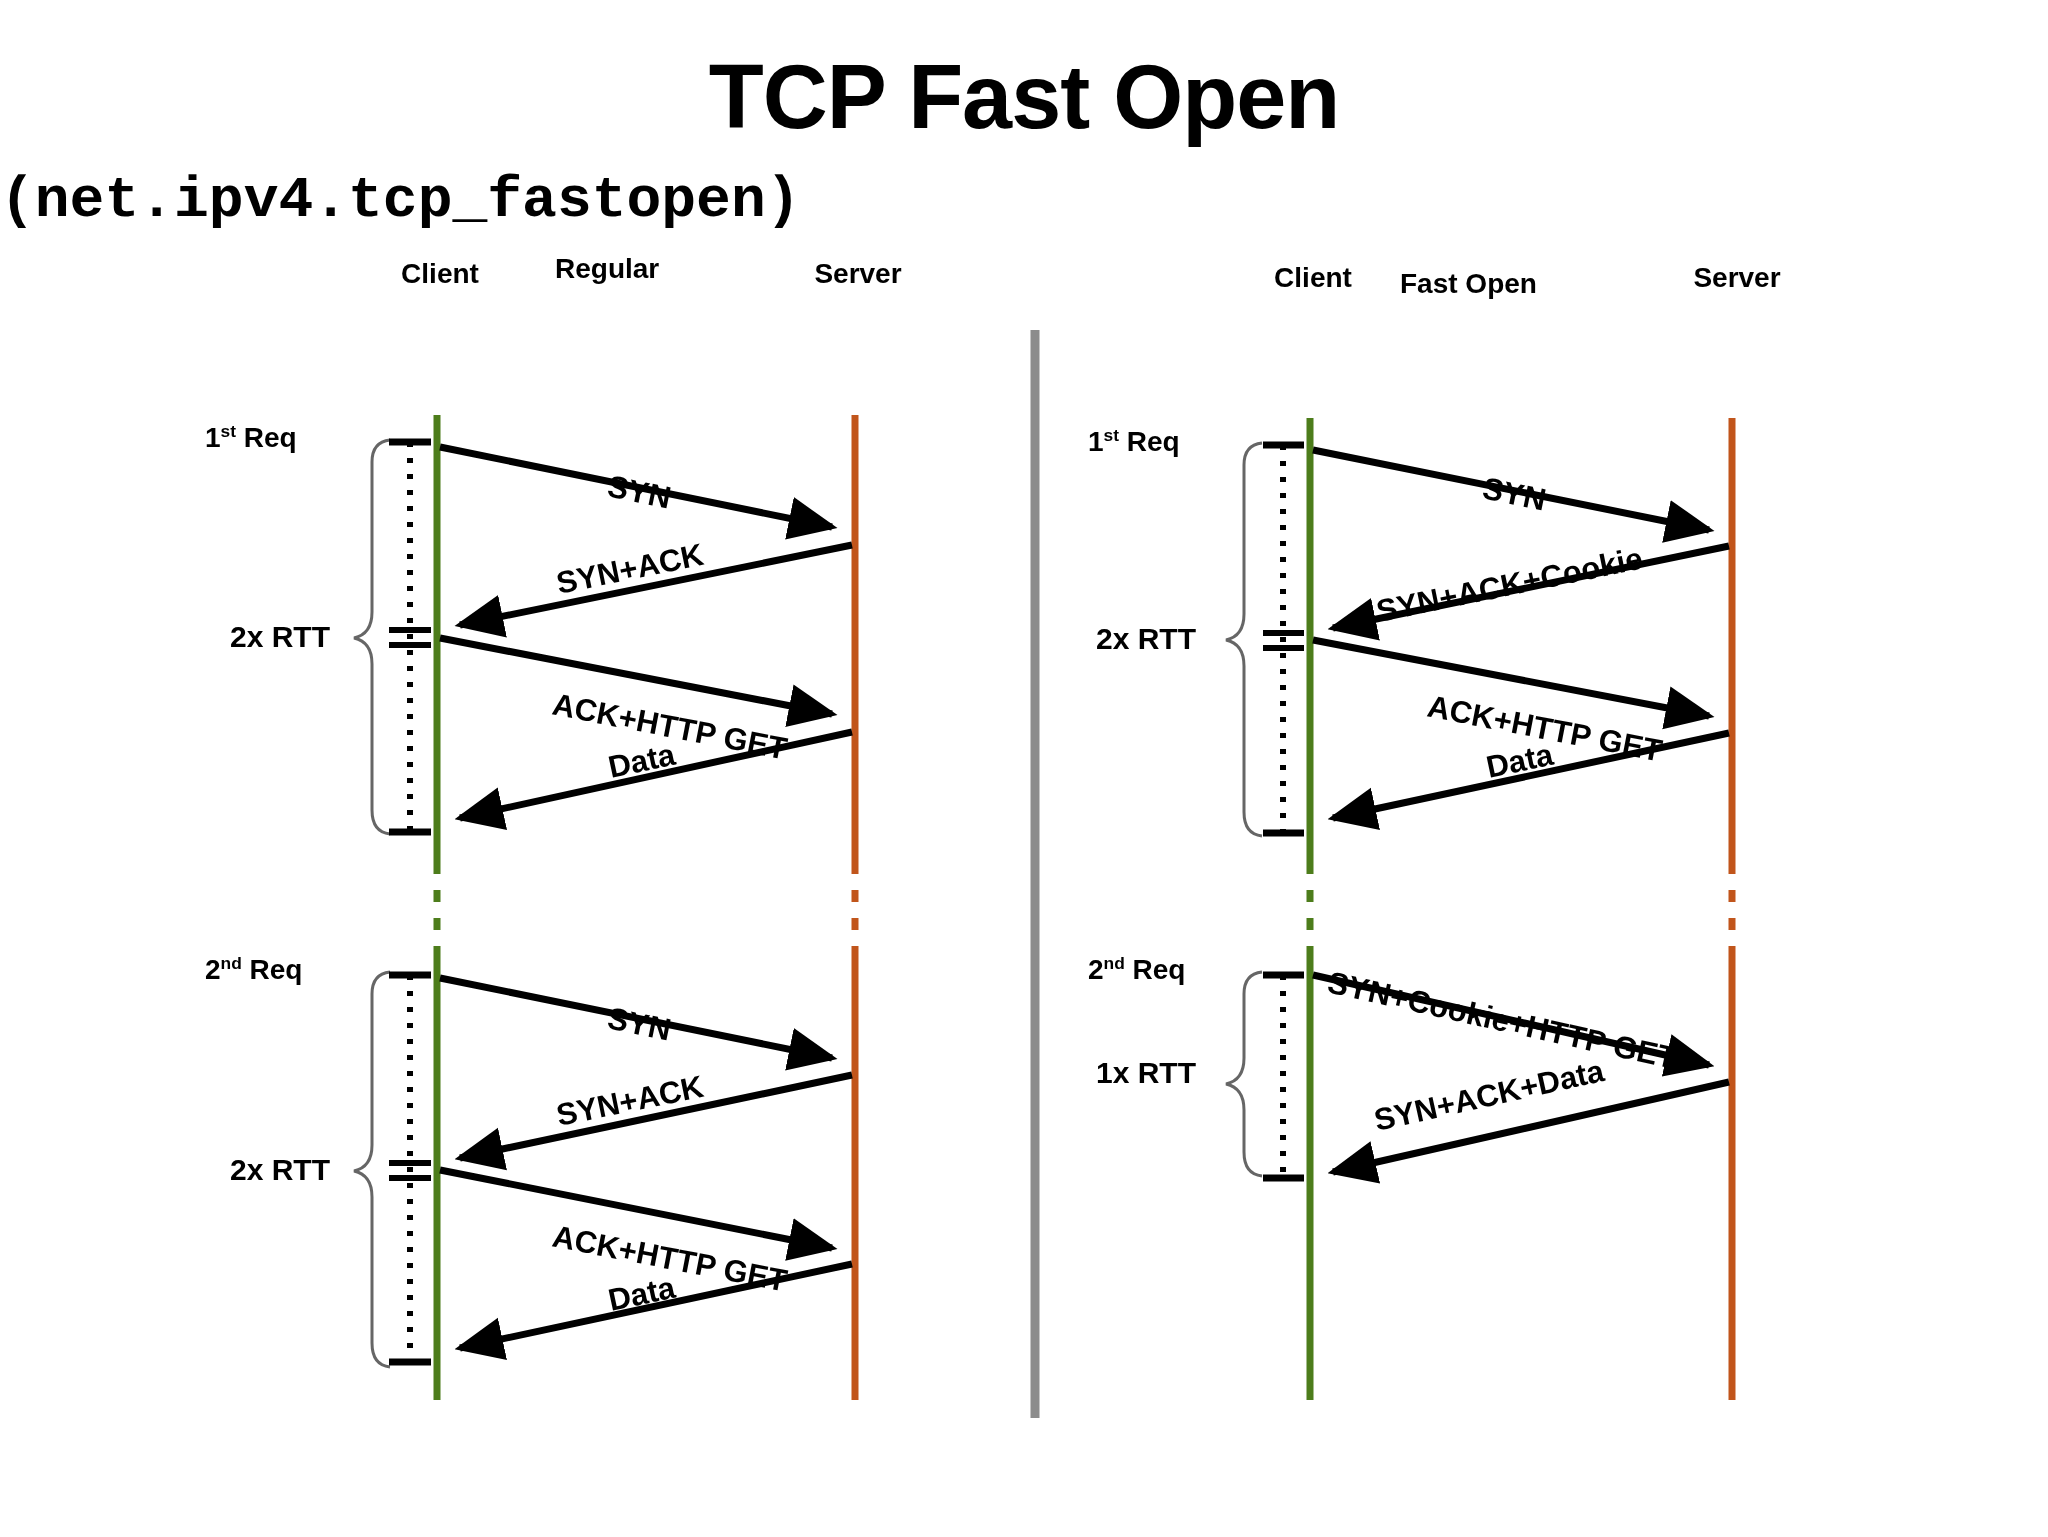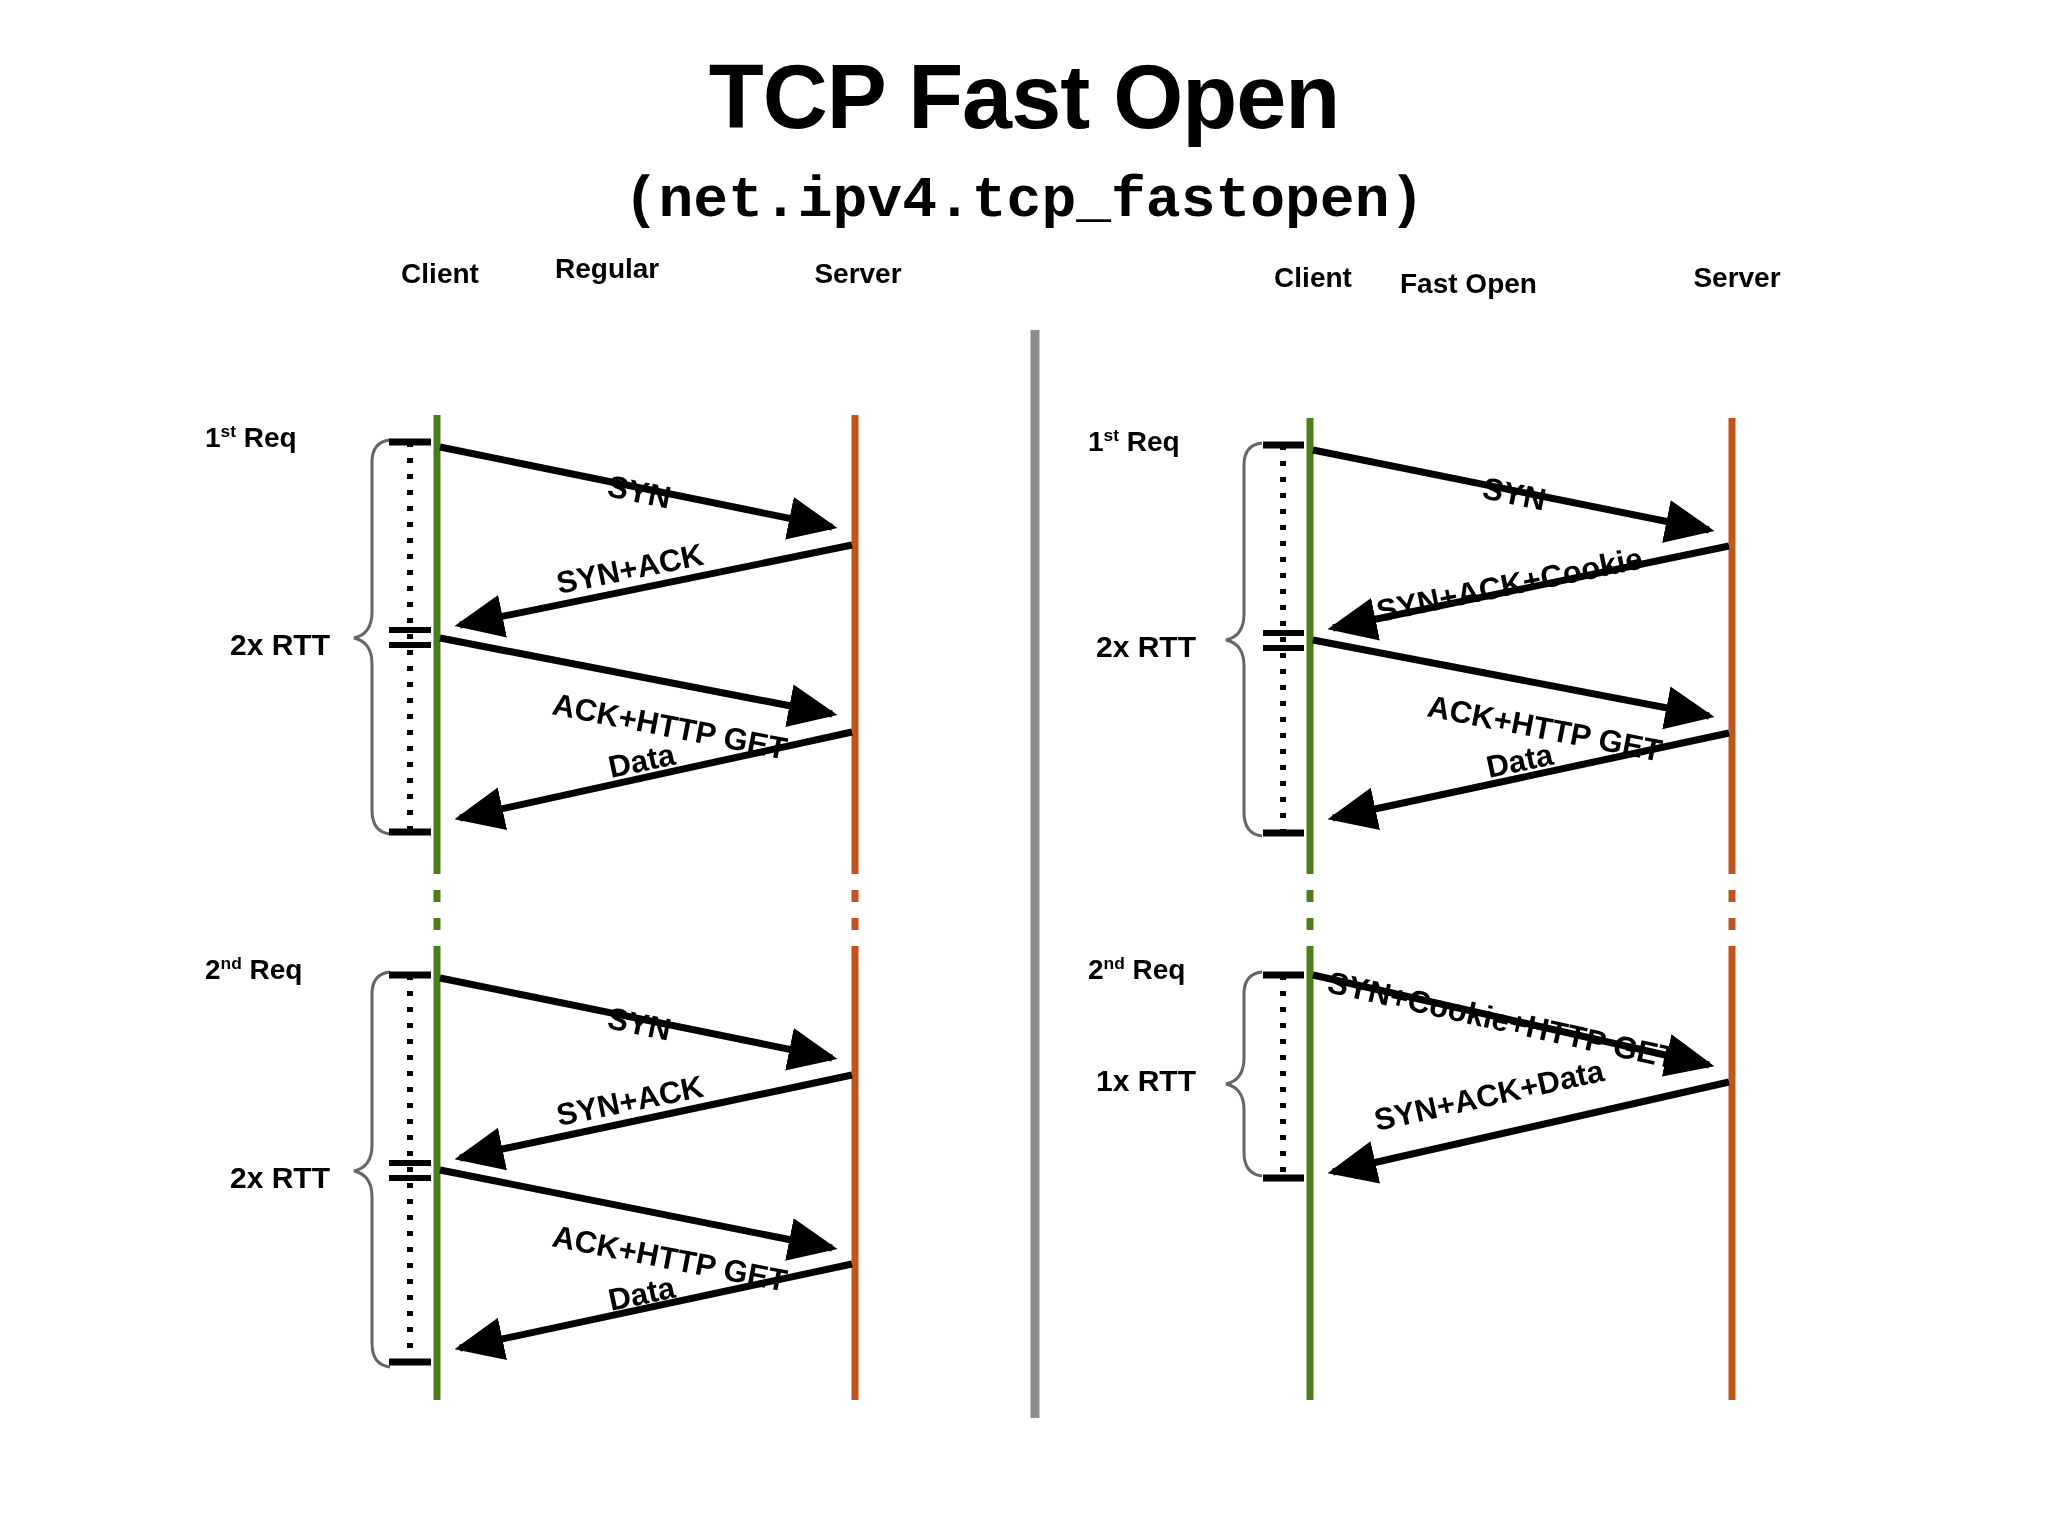--- a/index.html
+++ b/index.html
@@ -30,21 +30,21 @@
     font-size: 90px;
     font-weight: bold;
     letter-spacing: -1px;
     line-height: 1;
   }
   .subtitle {
     position: absolute;
     left: 0;
     top: 172px;
     width: 2048px;
-    text-align: center;
+    text-align: left;
     font-family: "Liberation Mono", "DejaVu Sans Mono", monospace;
     font-size: 58px;
     font-weight: bold;
     line-height: 1;
   }
   .panel-title {
     position: absolute;
     font-size: 28px;
     font-weight: bold;
     line-height: 1;
@@ -73,21 +73,20 @@
     vertical-align: super;
     line-height: 0;
   }
   .rtt-label {
     position: absolute;
     font-size: 30px;
     font-weight: bold;
     line-height: 1;
     white-space: nowrap;
     transform: translate(-100%, -50%);
-    margin-top: 8px;
   }
   svg.overlay {
     position: absolute;
     left: 0; top: 0;
     width: 2048px;
     height: 1537px;
     overflow: visible;
   }
   .msg-label {
     position: absolute;

